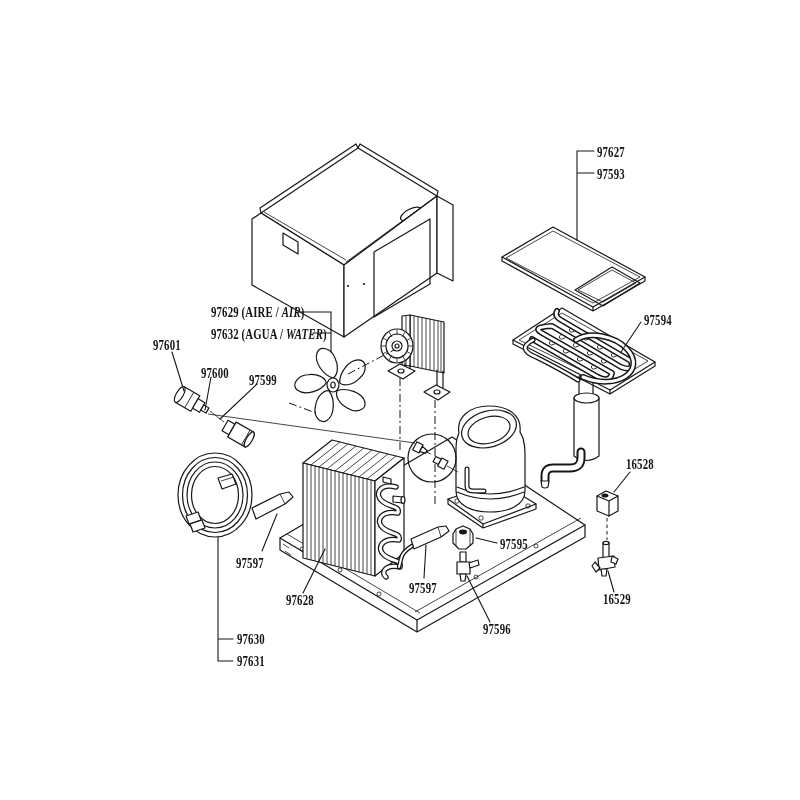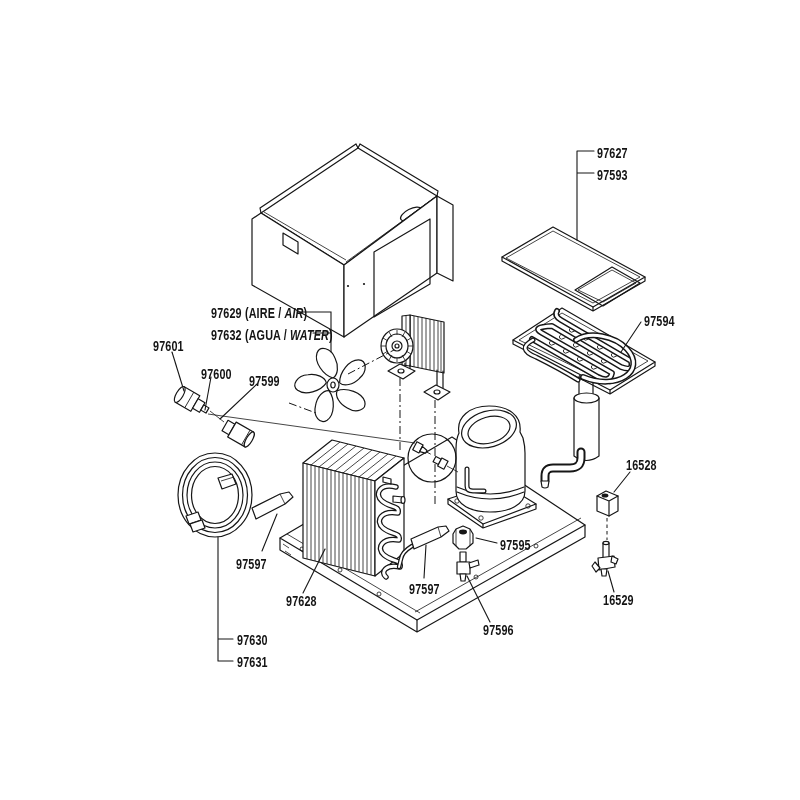--- a/index.html
+++ b/index.html
@@ -1,17 +1,17 @@
 <!DOCTYPE html>
 <html><head>
 <meta charset="utf-8">
 <style>
   html,body{margin:0;padding:0;background:#fff;}
   #stage{position:relative;width:800px;height:800px;background:#fff;overflow:hidden;
-         font-family:Liberation Sans, sans-serif;}
+         font-family:Liberation Serif, serif;}
   #art{position:absolute;left:0;top:0;}
   .lbl{position:absolute;font-weight:700;font-size:15px;color:#141414;
        letter-spacing:.2px;white-space:nowrap;transform:scaleX(.72);transform-origin:0 0;}
   .lbl em{font-style:italic;}
   
   .s{stroke:#161616;stroke-width:1.2;fill:none;stroke-linecap:round;stroke-linejoin:round;}
   .sf{stroke:#161616;stroke-width:1.2;fill:#fff;stroke-linejoin:round;}
   .thin{stroke:#161616;stroke-width:.8;fill:none;}
   .ldr{stroke:#161616;stroke-width:1.1;fill:none;stroke-linecap:round;}
   .dd{stroke:#161616;stroke-width:1;fill:none;stroke-dasharray:8 3 2 3;}

